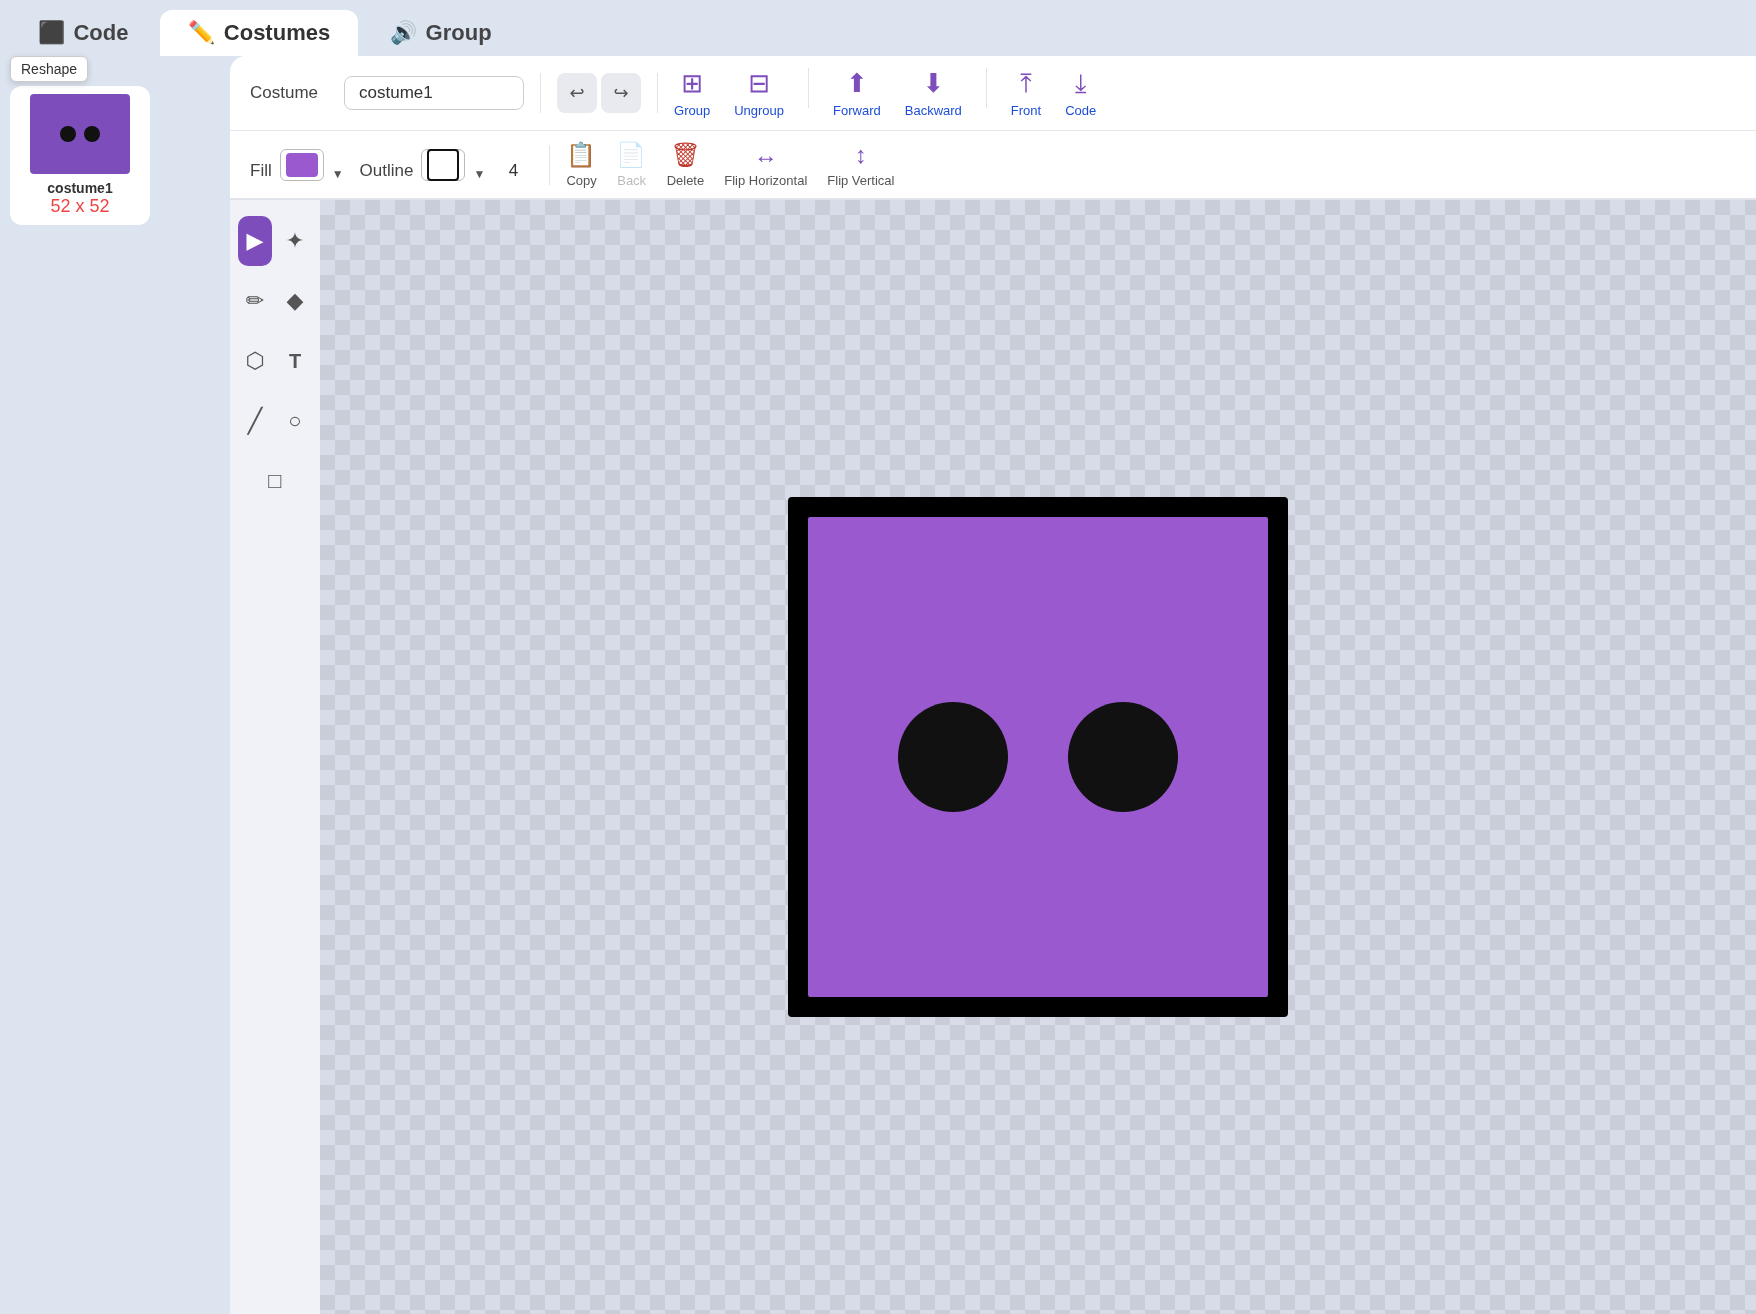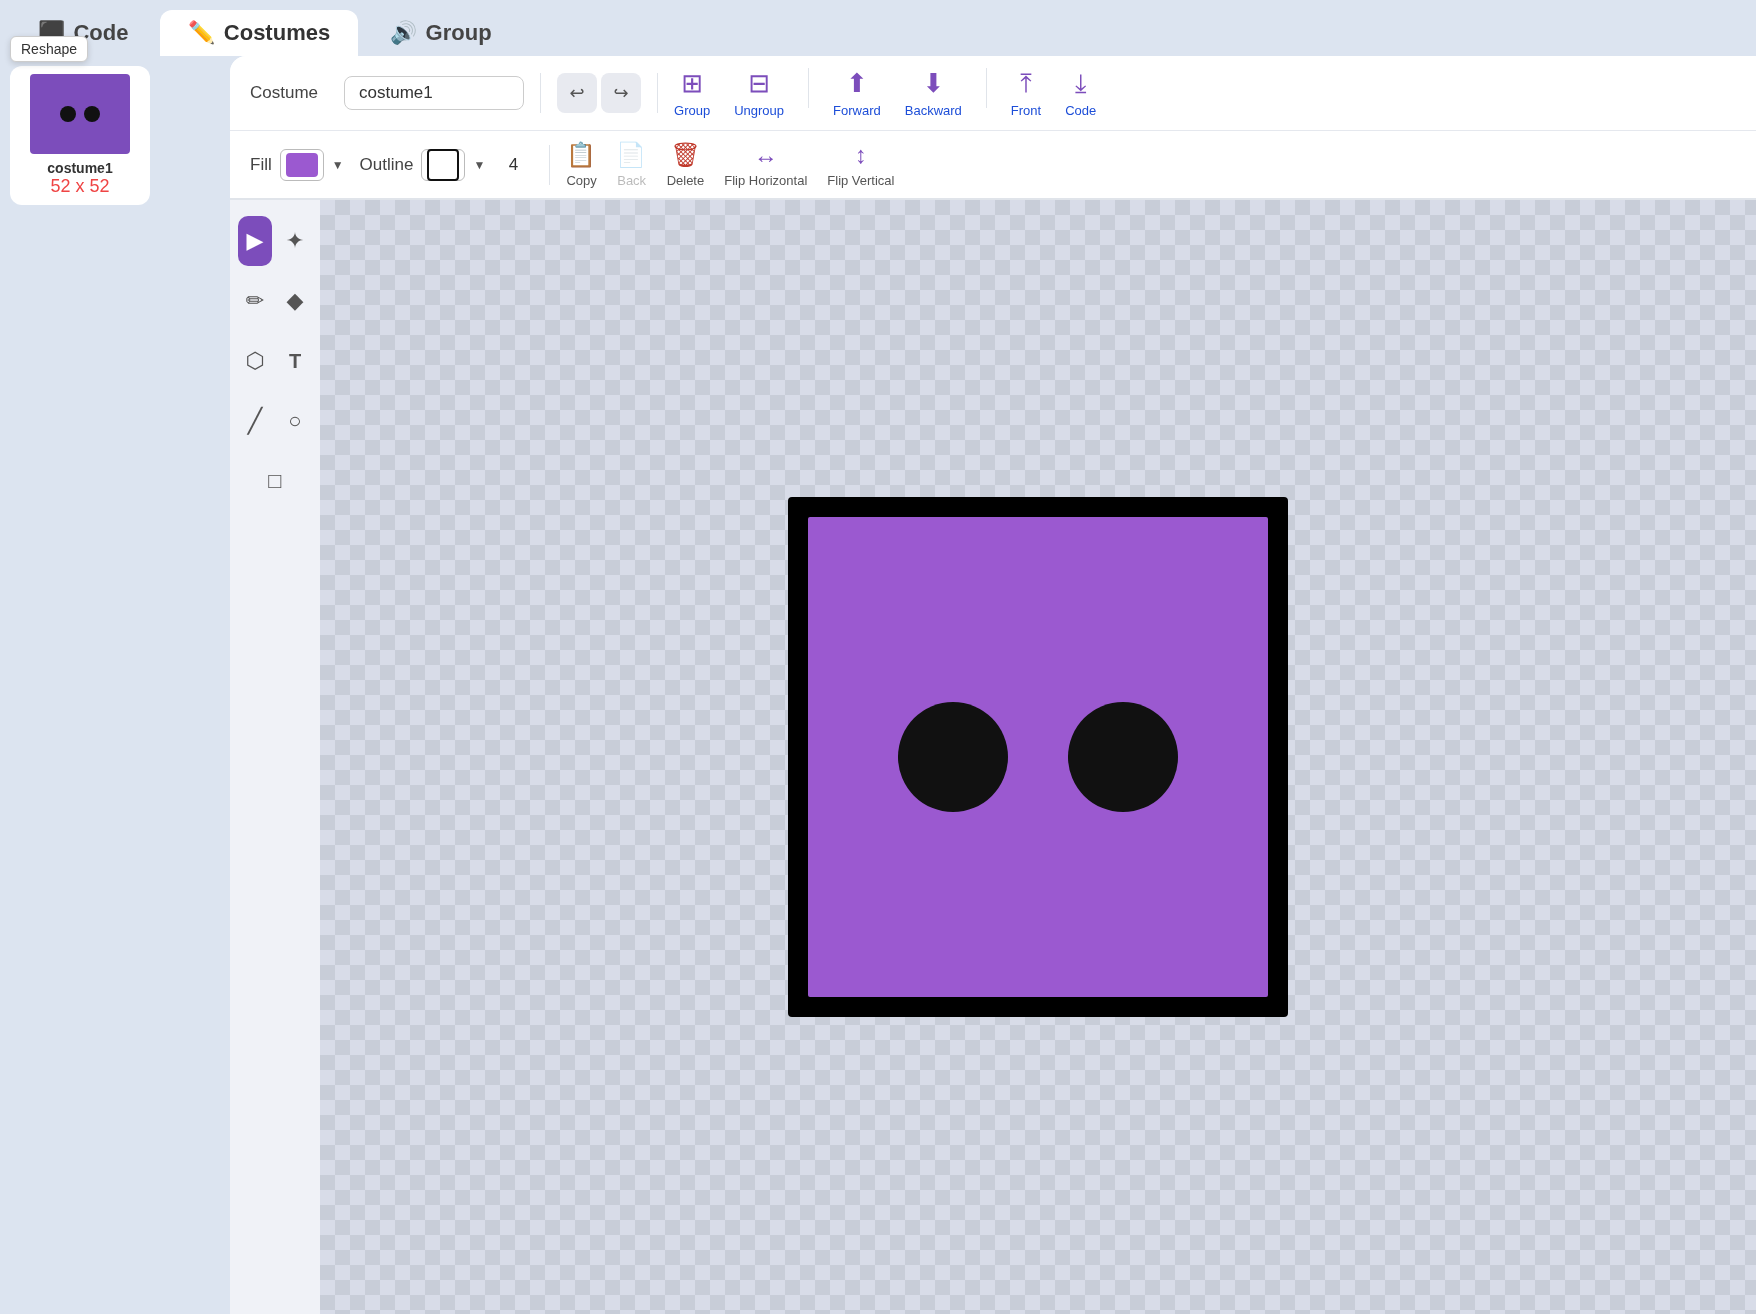--- a/index.html
+++ b/index.html
@@ -58,20 +58,21 @@
     }
     .costume-item {
       background: #fff;
       border-radius: 12px;
       padding: 8px;
       display: flex;
       flex-direction: column;
       align-items: center;
       width: 140px;
       cursor: pointer;
+      margin-top: 20px;
       position: relative;
       text-align: center;
     }
     .costume-preview {
       width: 100px;
       height: 80px;
       background: #7c4dbb;
       border-radius: 4px;
       display: flex;
       align-items: center;
@@ -199,21 +200,21 @@
       background: #fff;
       padding: 10px 20px;
       display: flex;
       align-items: center;
       gap: 16px;
       border-bottom: 2px solid #e0e4ea;
       flex-shrink: 0;
     }
     .fill-section {
       display: flex;
-      align-items: center;
+      align-items: flex-end;
       gap: 8px;
     }
     .fill-label {
       font-size: 17px;
       color: #444;
       font-weight: 500;
     }
     .color-swatch {
       width: 44px;
       height: 32px;

